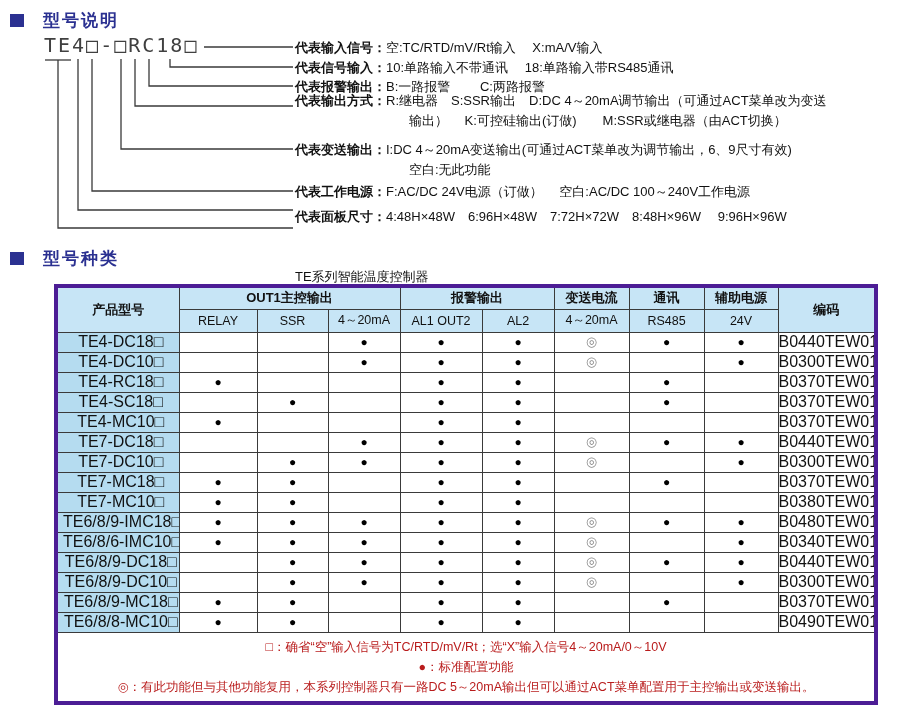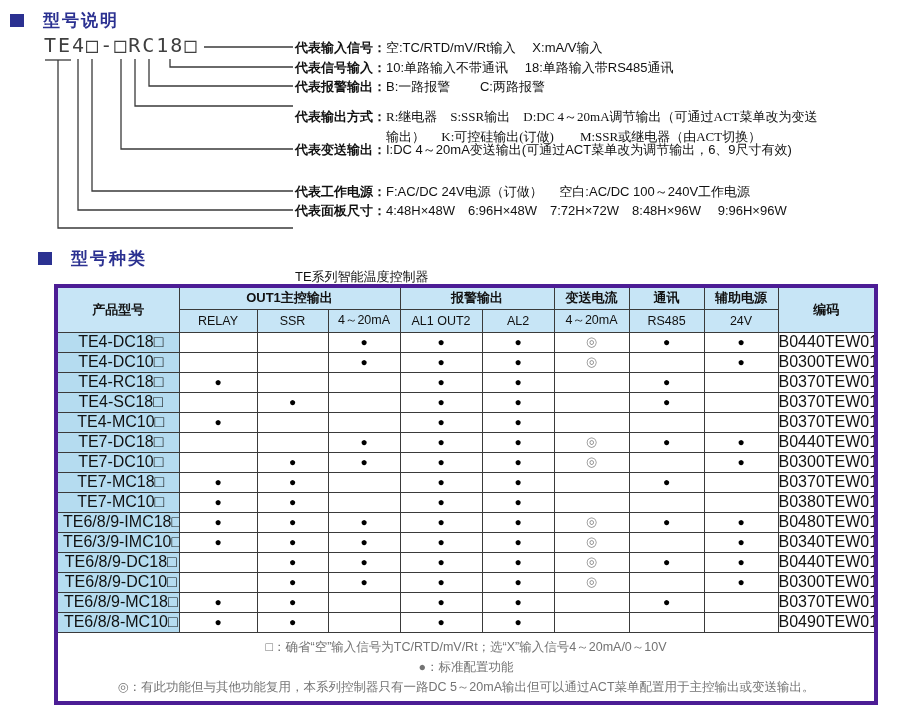--- a/index.html
+++ b/index.html
@@ -8,34 +8,34 @@
     position:relative; width:900px; height:706px; background:#ffffff;
     font-family:"Liberation Sans","DejaVu Sans",sans-serif; color:#111;
     overflow:hidden;
   }
   
   .sec-header { position:absolute; left:10px; display:flex; align-items:center;font-family:Liberation Mono, monospace; }
   .sec-bullet { width:14px; height:13px; background:#2b3191; display:inline-block; }
   .sec-title  { margin-left:19px; font-size:17px; font-weight:bold; color:#2b3191;
                 letter-spacing:2px; }
   #sec1-header { top:9px; }
-  #sec2-header { top:247px;margin-left:28px; }
+  #sec2-header { top:247px; }
 
   
   .model-code {
     position:absolute; left:44px; top:33px;
     font-family:"DejaVu Sans Mono","Liberation Mono",monospace;
     font-size:20px; letter-spacing:2px; color:#404040; white-space:nowrap;
   }
   svg.tree { position:absolute; left:0; top:0; }
   .branches { position:absolute; left:295px; top:0; width:600px; }
   .branch { position:absolute; left:0; white-space:nowrap; font-size:13px;
             line-height:20px; color:#111; }
   .b-label { font-weight:bold; }
-  .branch-line.cont { margin-left:91px; }
+  .branch-line.cont { margin-left:114px; }
 
   
   table.models {
     position:absolute; left:54px; top:284px; width:820px;
     border-collapse:collapse; table-layout:fixed;
     border:4px solid #4c1d95;
   }
   table.models th, table.models td {
     border:1px solid #3a3a3a; text-align:center; overflow:hidden;
   }
@@ -45,21 +45,21 @@
   table.models thead tr.subs th { font-weight:normal; font-size:12.5px; }
   td.model {
     background:#b5dcf0; text-align:left; padding-left:5px;
     font-size:16px; height:20px; white-space:nowrap;
   }
   td.mark { font-size:12px; height:20px; line-height:18px; }
   td.mark.dot  { color:#000; }
   td.mark.ring { color:#8a8a8a; font-size:13px; }
   td.code { font-size:16px; height:20px; }
   td.notes-cell { text-align:left; padding:4px 8px 4px 8px; }
-  .note-line { font-size:12.5px; line-height:20px; white-space:nowrap; color:#737373; }
+  .note-line { font-size:12.5px; line-height:20px; white-space:nowrap; color:#b91c1c; }
 </style>
 </head>
 <body>
 
 <div class="page">
 
   <div class="sec-header" id="sec1-header">
     <span class="sec-bullet"></span>
     <span class="sec-title">型号说明</span>
   </div>
@@ -81,31 +81,32 @@
   <div class="branches">
       <div class="branch" style="top: 38px;">
         <div class="branch-line"><span class="b-label">代表输入信号：</span><span>空:TC/RTD/mV/Rt输入　 X:mA/V输入</span></div>
       </div>
       <div class="branch" style="top: 58px;">
         <div class="branch-line"><span class="b-label">代表信号输入：</span><span>10:单路输入不带通讯　 18:单路输入带RS485通讯</span></div>
       </div>
       <div class="branch" style="top: 77px;">
         <div class="branch-line"><span class="b-label">代表报警输出：</span><span>B:一路报警　　 C:两路报警</span></div>
       </div>
-      <div class="branch" style="top: 107px; font-family: Liberation Serif, serif;">
+      <div class="branch" style="top: 91px;">
         <div class="branch-line"><span class="b-label">代表输出方式：</span><span>R:继电器　S:SSR输出　D:DC 4～20mA调节输出（可通过ACT菜单改为变送</span></div>
         <div class="branch-line cont"><span>输出）　 K:可控硅输出(订做)　　M:SSR或继电器（由ACT切换）</span></div>
       </div>
       <div class="branch" style="top: 140px;">
         <div class="branch-line"><span class="b-label">代表变送输出：</span><span>I:DC 4～20mA变送输出(可通过ACT菜单改为调节输出，6、9尺寸有效)</span></div>
+        <div class="branch-line cont"><span>空白:无此功能</span></div>
       </div>
       <div class="branch" style="top: 182px;">
         <div class="branch-line"><span class="b-label">代表工作电源：</span><span>F:AC/DC 24V电源（订做）　 空白:AC/DC 100～240V工作电源</span></div>
       </div>
-      <div class="branch" style="top: 201px;">
+      <div class="branch" style="top: 207px;">
         <div class="branch-line"><span class="b-label">代表面板尺寸：</span><span>4:48H×48W　6:96H×48W　7:72H×72W　8:48H×96W　 9:96H×96W</span></div>
       </div>
       <div class="branch" style="top: 219px; margin-top: 48px;">
         <div class="branch-line"><span>TE系列智能温度控制器</span></div>
       </div>
     </div>
 
   <div class="sec-header" id="sec2-header">
     <span class="sec-bullet"></span>
     <span class="sec-title">型号种类</span>
@@ -260,21 +261,21 @@
           <td class="mark dot">●</td>
           <td class="mark dot">●</td>
           <td class="mark dot">●</td>
           <td class="mark dot">●</td>
           <td class="mark ring">◎</td>
           <td class="mark dot">●</td>
           <td class="mark dot">●</td>
           <td class="code">B0480TEW01</td>
         </tr>
         <tr>
-          <td class="model">TE6/3/9-IMC10□</td>
+          <td class="model">TE6/8/6-IMC10□</td>
           <td class="mark dot">●</td>
           <td class="mark dot">●</td>
           <td class="mark dot">●</td>
           <td class="mark dot">●</td>
           <td class="mark dot">●</td>
           <td class="mark ring">◎</td>
           <td class="mark"></td>
           <td class="mark dot">●</td>
           <td class="code">B0340TEW01</td>
         </tr>

